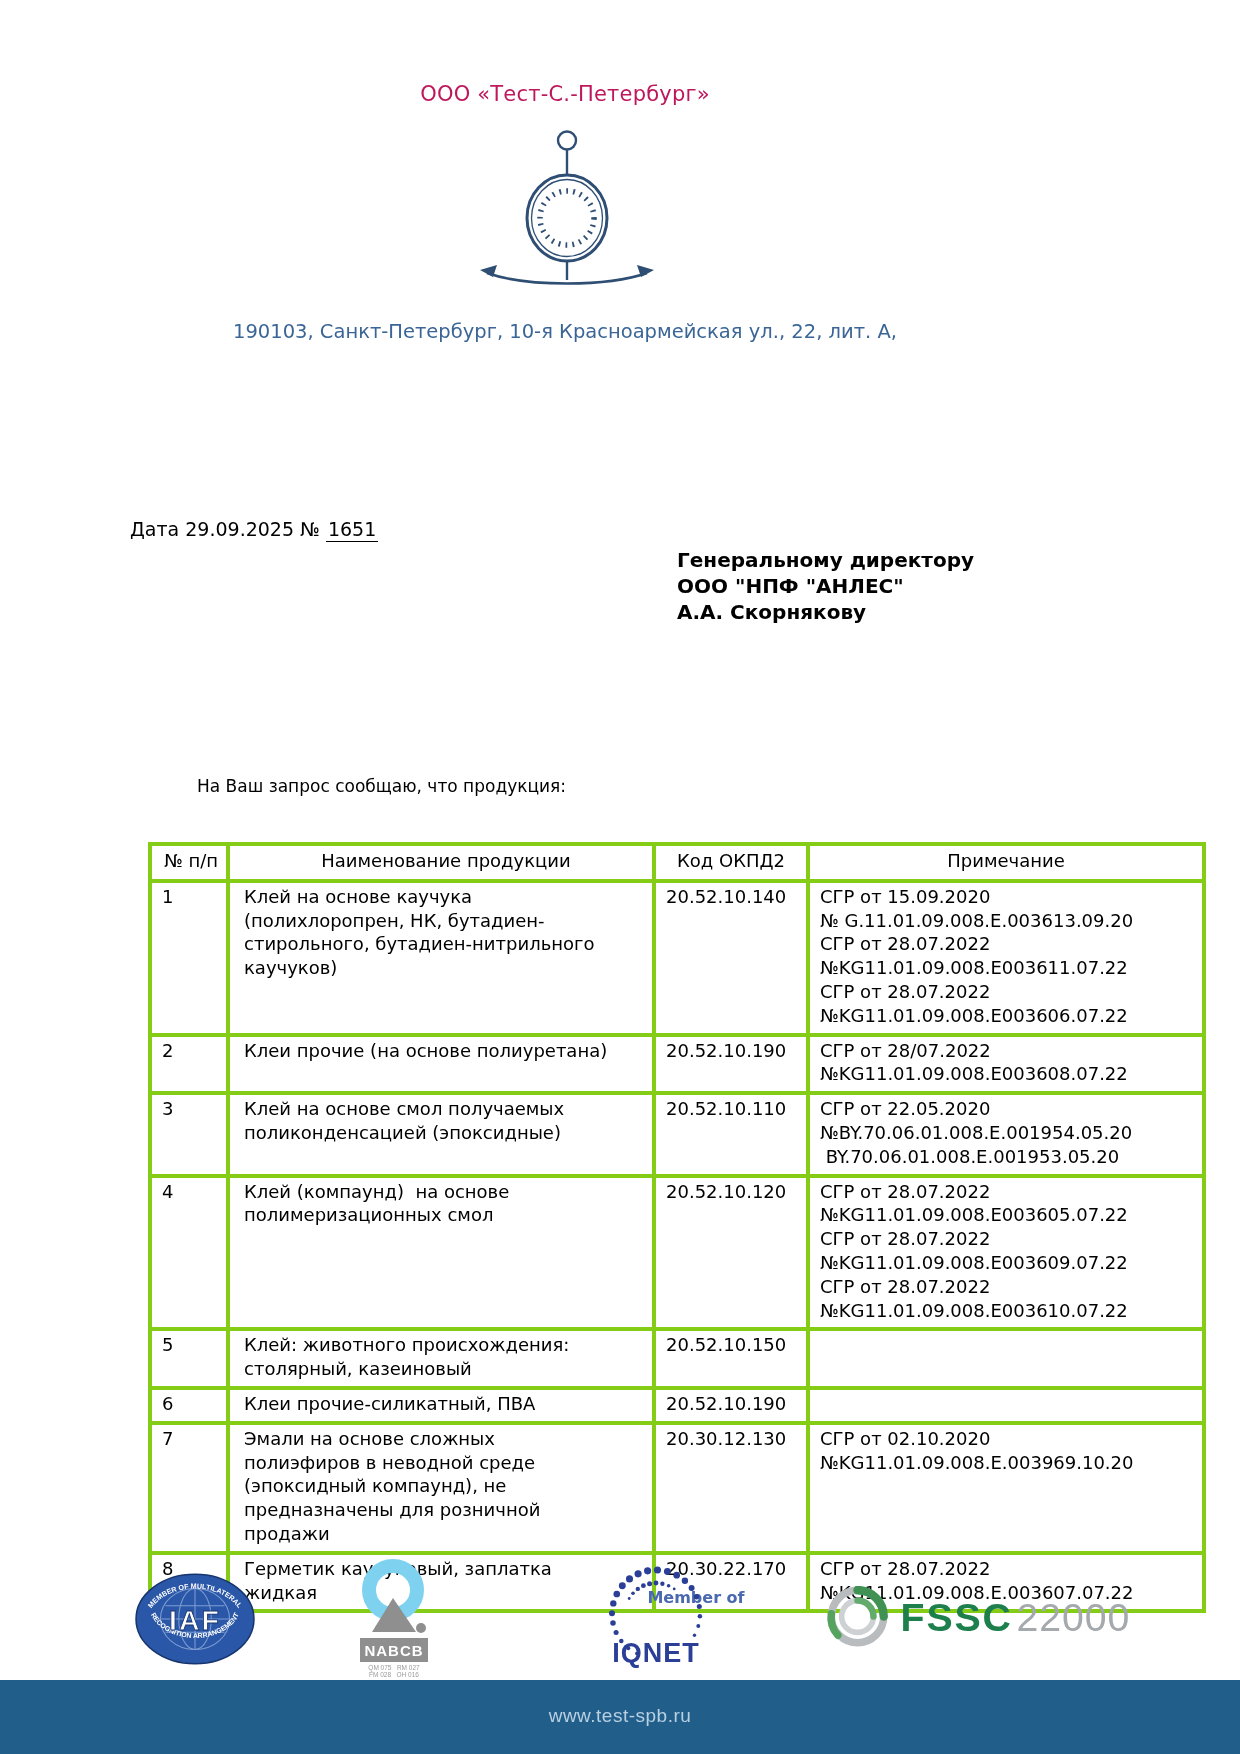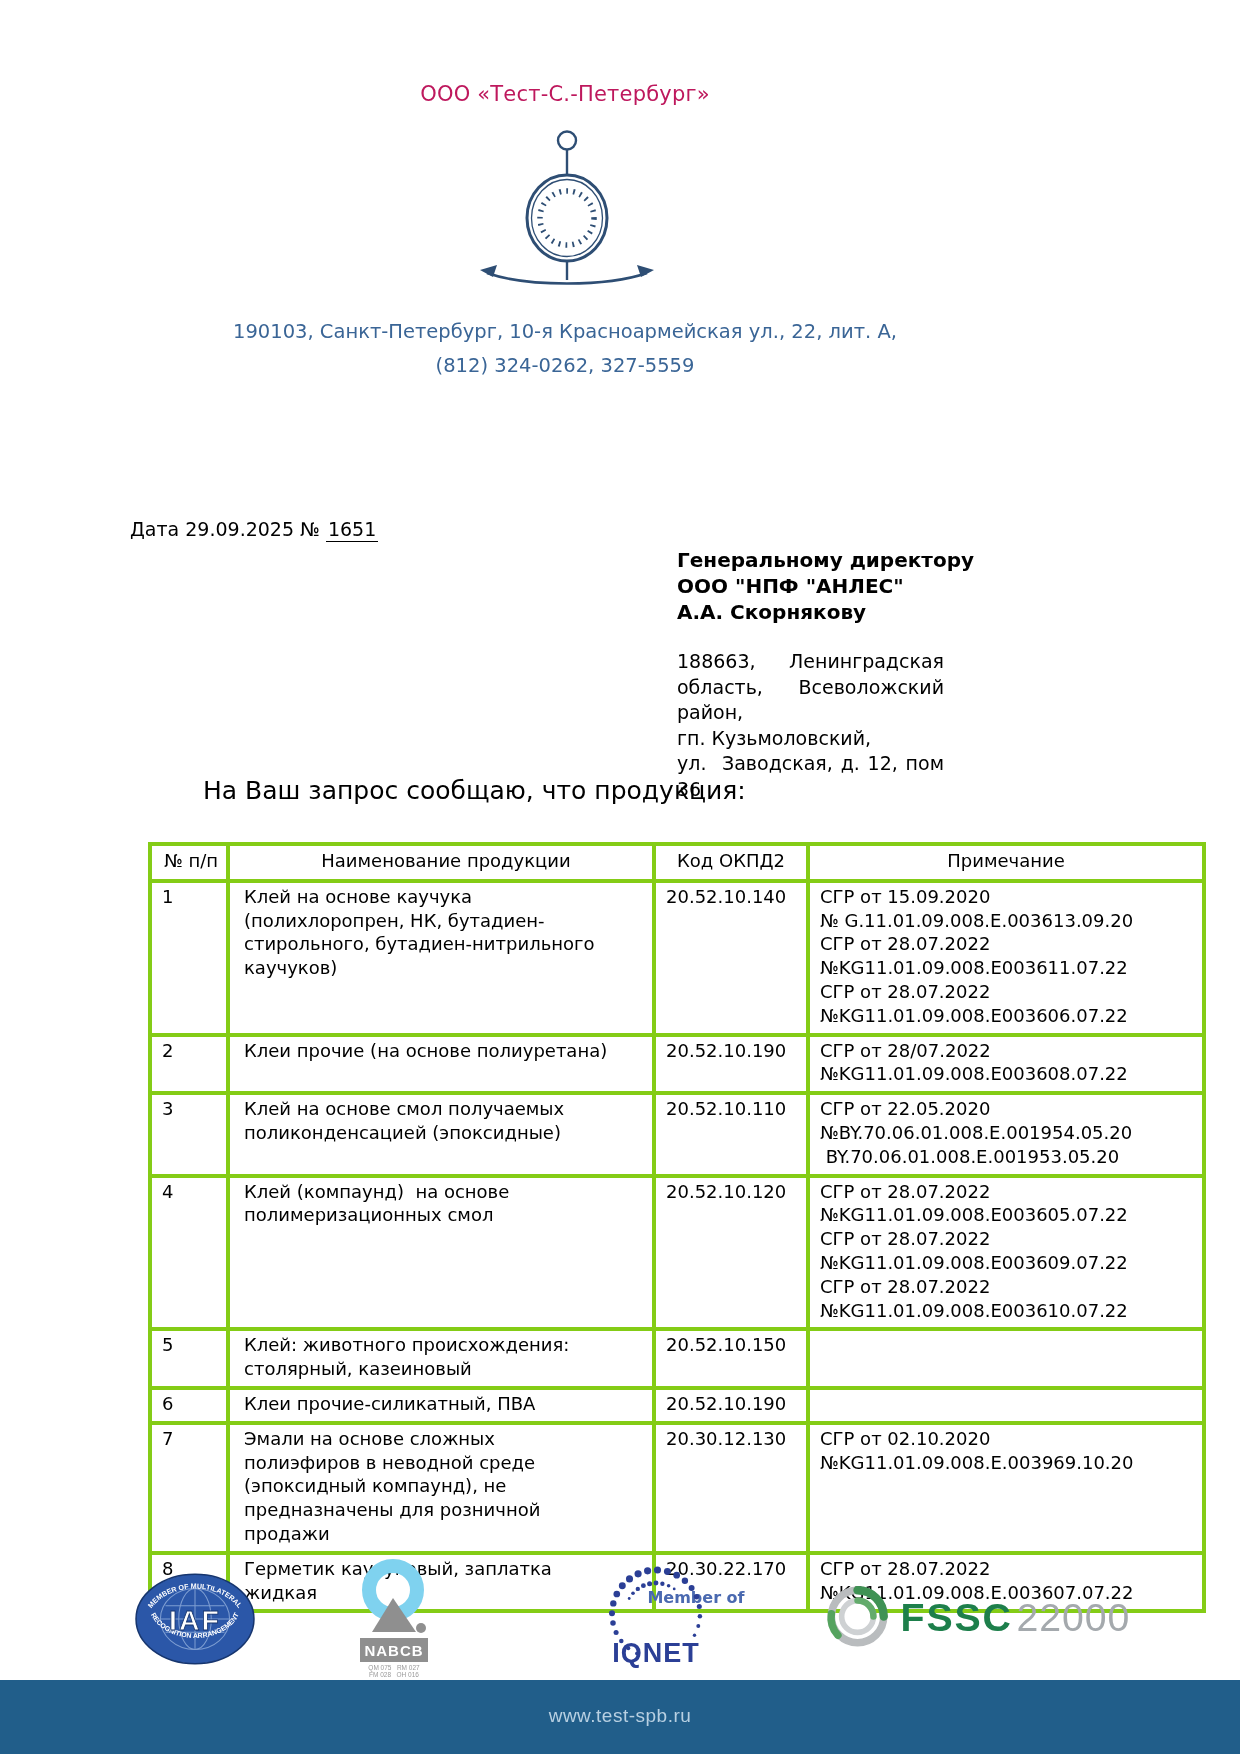--- a/index.html
+++ b/index.html
@@ -14,21 +14,21 @@
 
   
   .date-line{position:absolute;left:130px;top:518px;font-size:19px;}
   .doc-num{border-bottom:1.6px solid #000;padding:0 2px 1px 2px;}
   .recipient-bold{position:absolute;left:677px;top:547px;width:300px;
                   font-weight:bold;font-size:20px;line-height:26px;}
   .recipient-addr{position:absolute;left:677px;top:649px;width:267px;
                   font-size:19px;line-height:25.5px;}
   .recipient-addr .just{text-align:justify;text-align-last:justify;}
   .recipient-addr .pre{white-space:pre-wrap;}
-  .intro{position:absolute;left:203px;top:776px;font-size:25px;}
+  .intro{position:absolute;left:197px;top:776px;font-size:17px;}
 
   
   .products{position:absolute;left:148px;top:842px;width:988px;border-collapse:collapse;
             table-layout:fixed;font-size:18px;line-height:23.8px;}
   .products th,.products td{border:4px solid #84cc16;vertical-align:top;white-space:pre-wrap;
             padding:2px 6px 5px 10px;font-weight:normal;}
   .products th{text-align:center;padding:3px 4px 6px 4px;}
   .products th.col-num{text-align:left;padding-left:12px;}
   .col-num{width:58px;}
   .col-name{width:404px;padding-left:14px !important;}
@@ -64,37 +64,30 @@
       <ellipse cx="90" cy="90" rx="35.5" ry="38.5" stroke-width="1.3"></ellipse>
       <circle cx="90" cy="90" r="27" stroke-width="5.5" stroke-dasharray="1.8 5.2"></circle>
       <line x1="90" y1="133" x2="90" y2="152" stroke-width="2.4"></line>
       <path d="M 10,145 C 50,159 130,159 170,145" stroke-width="2.6"></path>
     </g>
     <polygon points="3,142 20,137 16,149" fill="#2e4e74"></polygon>
     <polygon points="177,142 160,137 164,149" fill="#2e4e74"></polygon>
   </svg>
 
   <div class="addr1">190103, Санкт-Петербург, 10-я Красноармейская ул., 22, лит. А,</div>
-  <div class="addr2">(812) 324-0262, 327-5559</div>
 
   <div class="date-line">
     <span>Дата 29.09.2025 №</span>
     <span class="doc-num">1651</span>
   </div>
 
   <div class="recipient-bold">
     <div>Генеральному директору</div>
     <div>ООО "НПФ "АНЛЕС"</div>
     <div>А.А. Скорнякову</div>
-  </div>
-  <div class="recipient-addr">
-    <div class="just">188663, Ленинградская</div>
-    <div class="just">область, Всеволожский район,</div>
-    <div>гп. Кузьмоловский,</div>
-    <div class="just pre">ул.  Заводская, д. 12, пом 36</div>
   </div>
 
   <div class="intro">На Ваш запрос сообщаю, что продукция:</div>
 
   <table class="products">
     <thead>
       <tr>
         <th class="col-num">№ п/п</th>
         <th class="col-name">Наименование продукции</th>
         <th class="col-code">Код ОКПД2</th>

